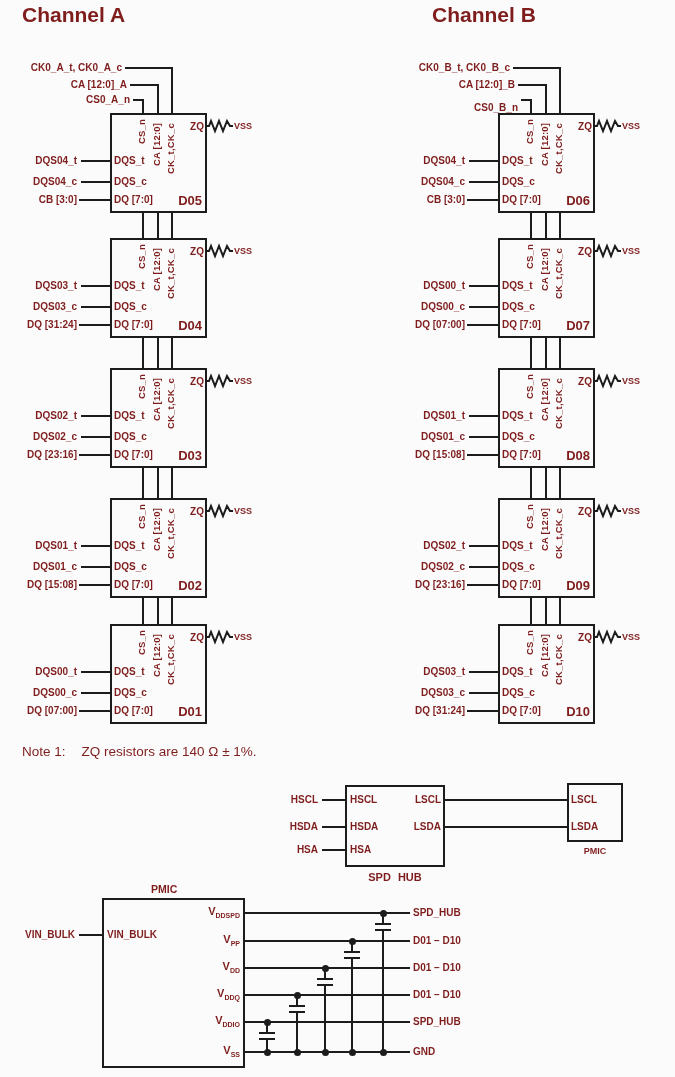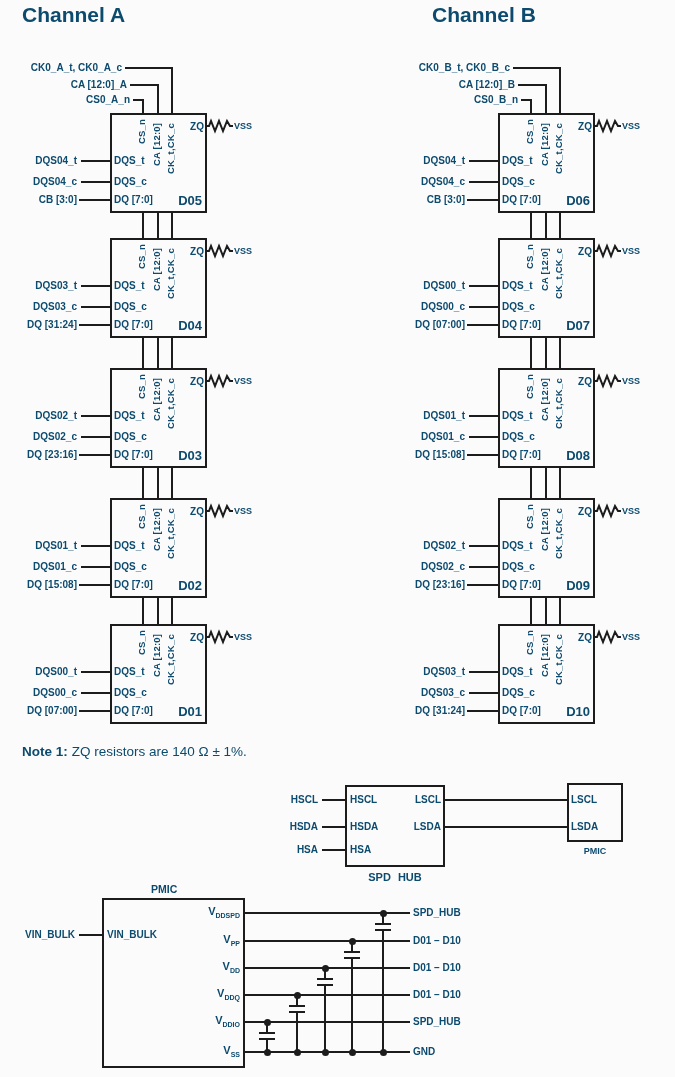--- a/index.html
+++ b/index.html
@@ -1,17 +1,17 @@
 <!DOCTYPE html>
 <html><head>
 <meta charset="utf-8">
 <style>
   html,body{margin:0;padding:0;background:#ffffff}
   .canvas{position:relative;width:675px;height:1077px;background:#fbfbfb;overflow:hidden;
-          font-family:"Liberation Sans","DejaVu Sans",sans-serif;color:#0c4a6e}
+          font-family:"Liberation Sans","DejaVu Sans",sans-serif;color:#7f1d1d}
   .ch-title{position:absolute;top:3px;font-size:21px;font-weight:700;white-space:nowrap}
   .lab{position:absolute;font-size:10px;font-weight:700;line-height:13px;white-space:nowrap}
   .lab.rt{text-align:right}
   .lab.ctr{text-align:center}
   .lab.sm{font-size:9px}
   .wire{position:absolute;background:#1c1c1c}
   .wire.h{height:2px}
   .wire.v{width:2px}
   .obox{position:absolute;border:2px solid #1c1c1c;box-sizing:border-box;background:transparent}
   .chip{position:absolute;width:97px;height:100px}
@@ -19,21 +19,21 @@
   .vlab{position:absolute;font-size:9.5px;font-weight:700;line-height:12px;white-space:nowrap;
         transform:rotate(-90deg);transform-origin:0 0;letter-spacing:.2px}
   .chip-name{position:absolute;right:5px;top:81px;font-size:13px;font-weight:700;line-height:14px}
   .res{position:absolute;left:96px;top:5px}
   .ext{left:-95px;width:62px;text-align:right}
   .dot{position:absolute;width:7px;height:7px;border-radius:50%;background:#1c1c1c}
   .plate{position:absolute;width:16px;height:2px;background:#1c1c1c}
   .sub{font-size:7px;position:relative;top:3px}
   .vpin{font-size:11px}
   .note{position:absolute;left:22px;top:744px;font-size:13.5px;line-height:16px;white-space:nowrap;font-weight:400}
-  .note b{font-weight:700;margin-right:4px}
+  .note b{font-weight:400;margin-right:16px}
 </style>
 </head>
 <body>
 
 <div class="canvas" id="canvas">
 
   <div class="ch-title" style="left:22px">Channel A</div>
   <div class="ch-title" style="left:432px">Channel B</div>
 
   <div class="note">
@@ -191,21 +191,21 @@
   </div>
     <div class="wire v" style="left: 142px; top: 598px; height: 26px;"></div>
     <div class="wire v" style="left: 157px; top: 598px; height: 26px;"></div>
     <div class="wire v" style="left: 171px; top: 598px; height: 26px;"></div>
     <div class="lab rt" style="left: 340px; top: 61px; width: 170px;">CK0_B_t, CK0_B_c</div>
     <div class="wire h" style="left: 513px; top: 67px; width: 48px;"></div>
     <div class="wire v" style="left: 559px; top: 68px; height: 45px;"></div>
     <div class="lab rt" style="left: 345px; top: 78px; width: 170px;">CA [12:0]_B</div>
     <div class="wire h" style="left: 518px; top: 84px; width: 29px;"></div>
     <div class="wire v" style="left: 545px; top: 85px; height: 28px;"></div>
-    <div class="lab rt" style="left: 348px; top: 93px; width: 170px;">CS0_B_n</div>
+    <div class="lab rt" style="left: 348px; top: 101px; width: 170px;">CS0_B_n</div>
     <div class="wire h" style="left: 521px; top: 99px; width: 11px;"></div>
     <div class="wire v" style="left: 530px; top: 100px; height: 13px;"></div>
     <div class="chip" style="left: 498px; top: 113px;">
     <div class="box"></div>
     <div class="vlab" style="left:26px;top:31px">CS_n</div>
     <div class="vlab" style="left:41px;top:53px">CA [12:0]</div>
     <div class="vlab" style="left:55px;top:61px">CK_t,CK_c</div>
     <div class="lab" style="left:4px;top:41px">DQS_t</div>
     <div class="lab" style="left:4px;top:62px">DQS_c</div>
     <div class="lab" style="left:4px;top:80px">DQ [7:0]</div>

